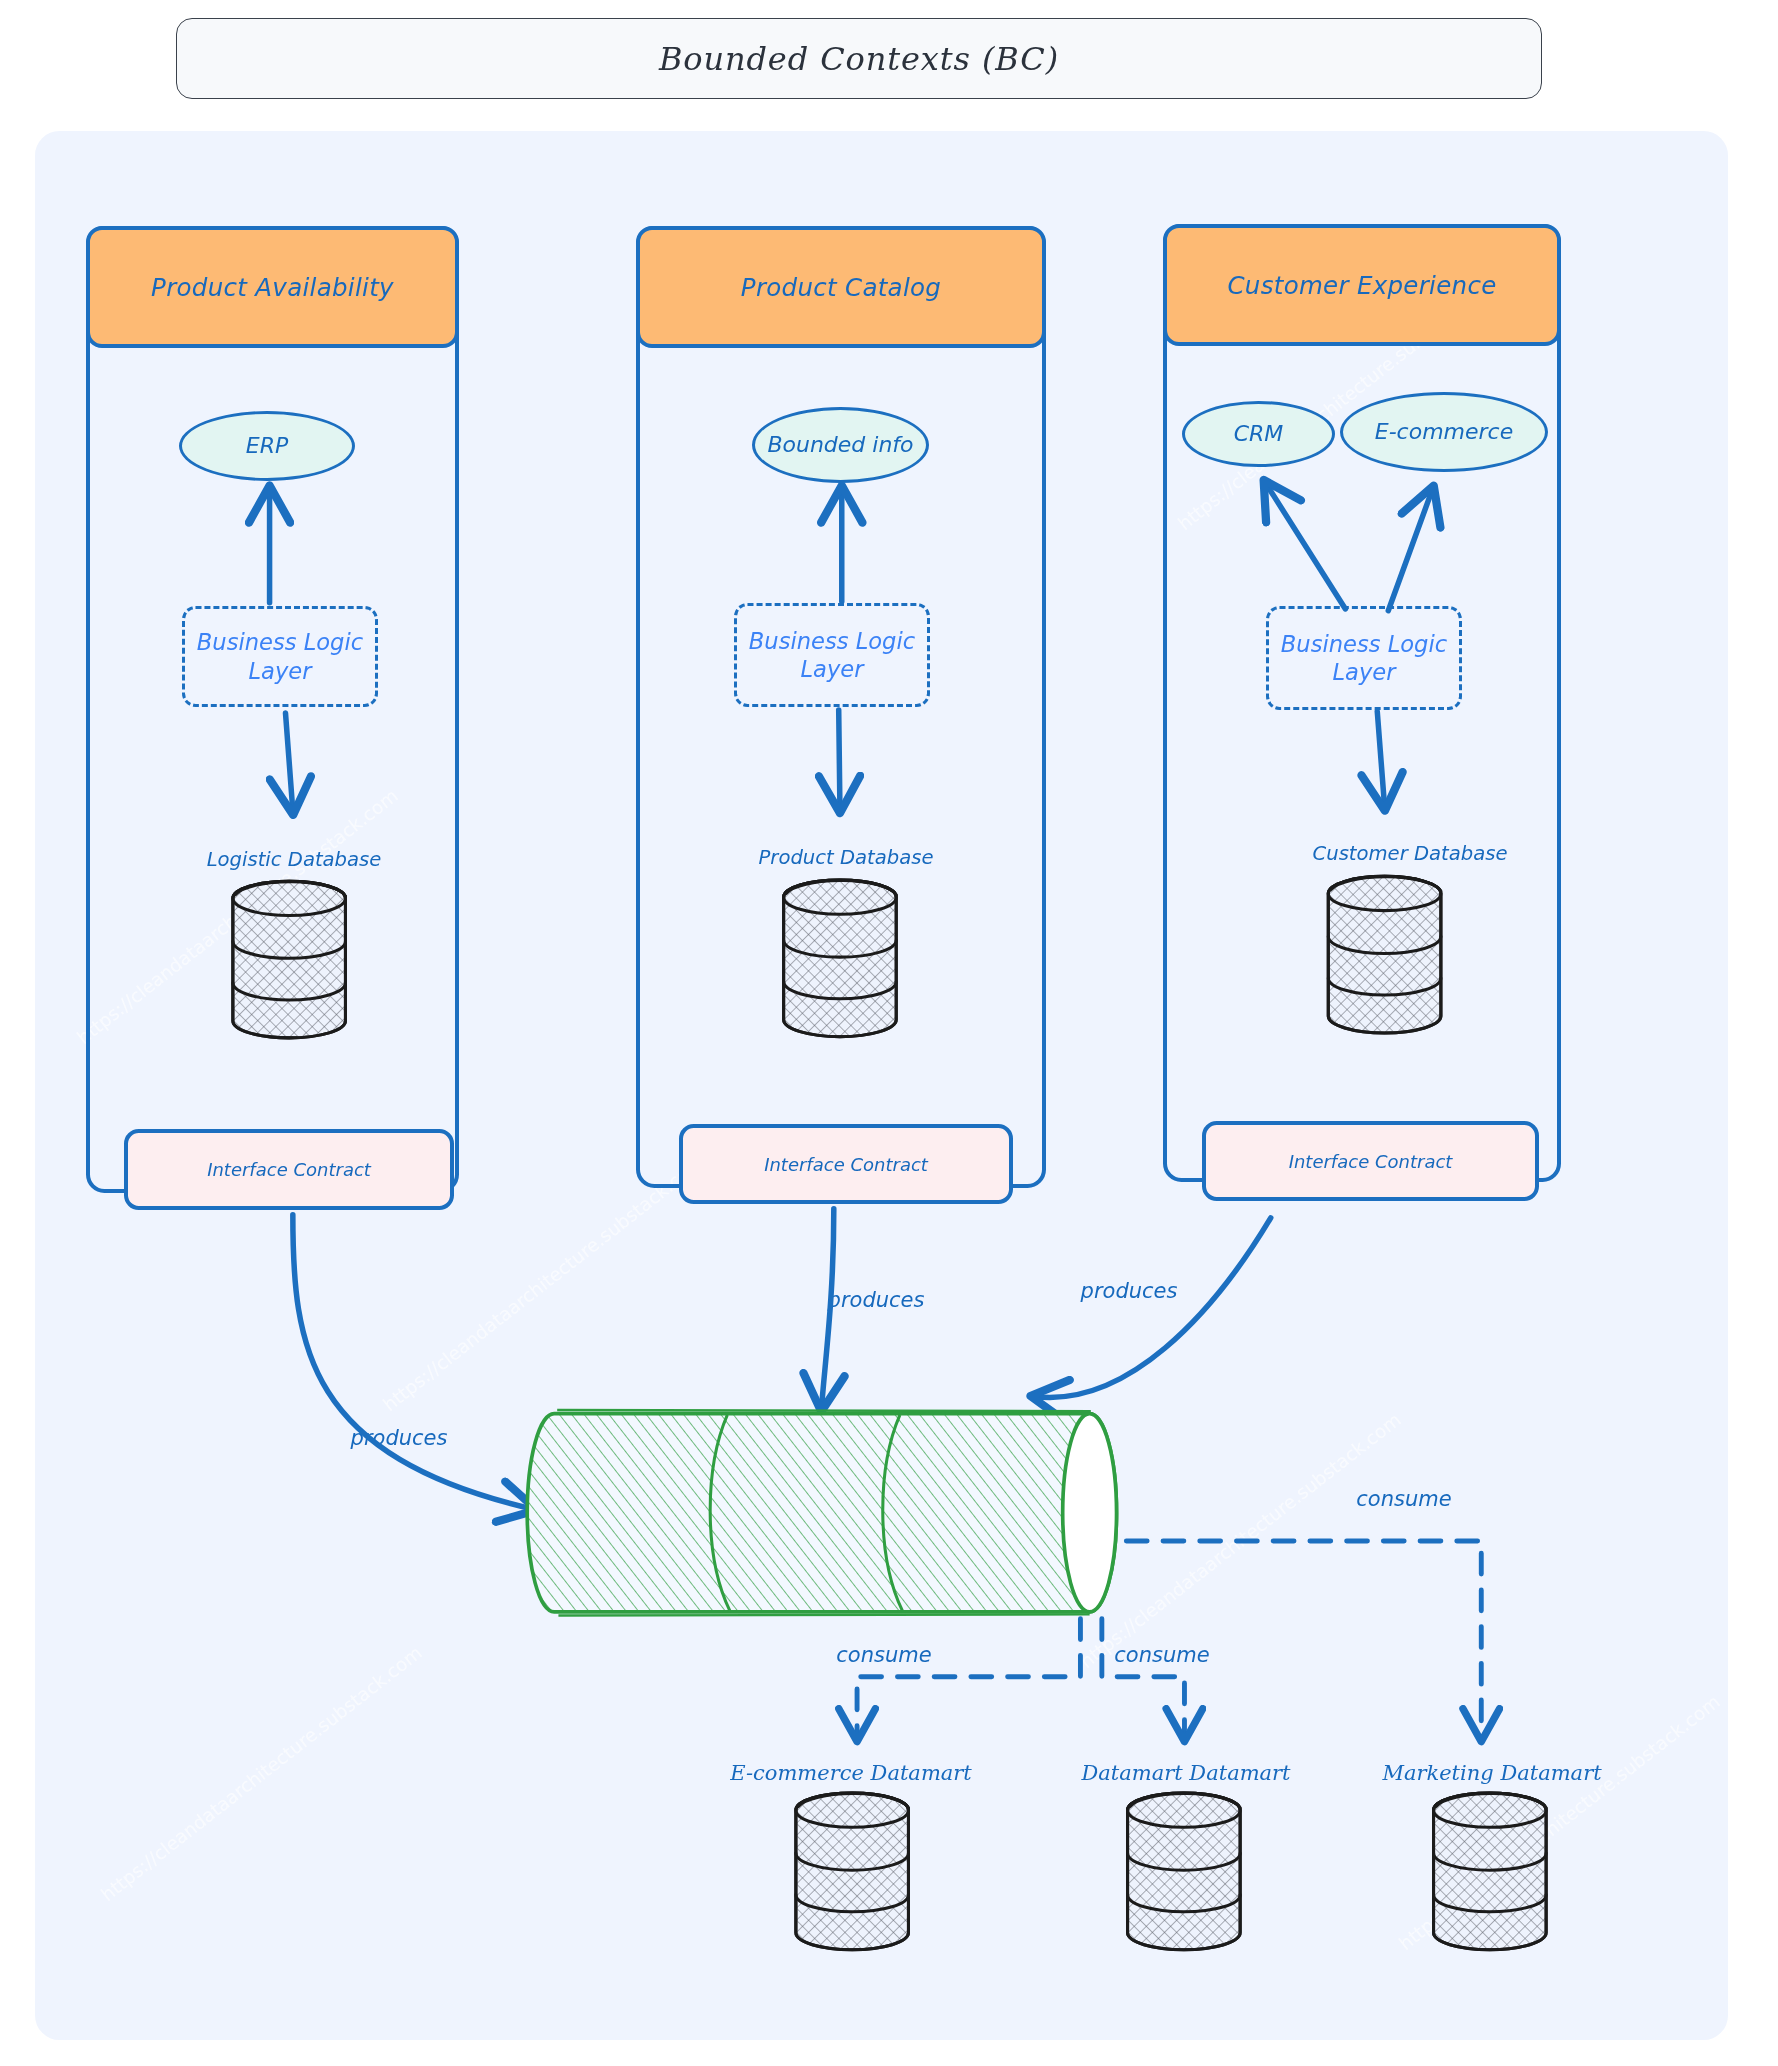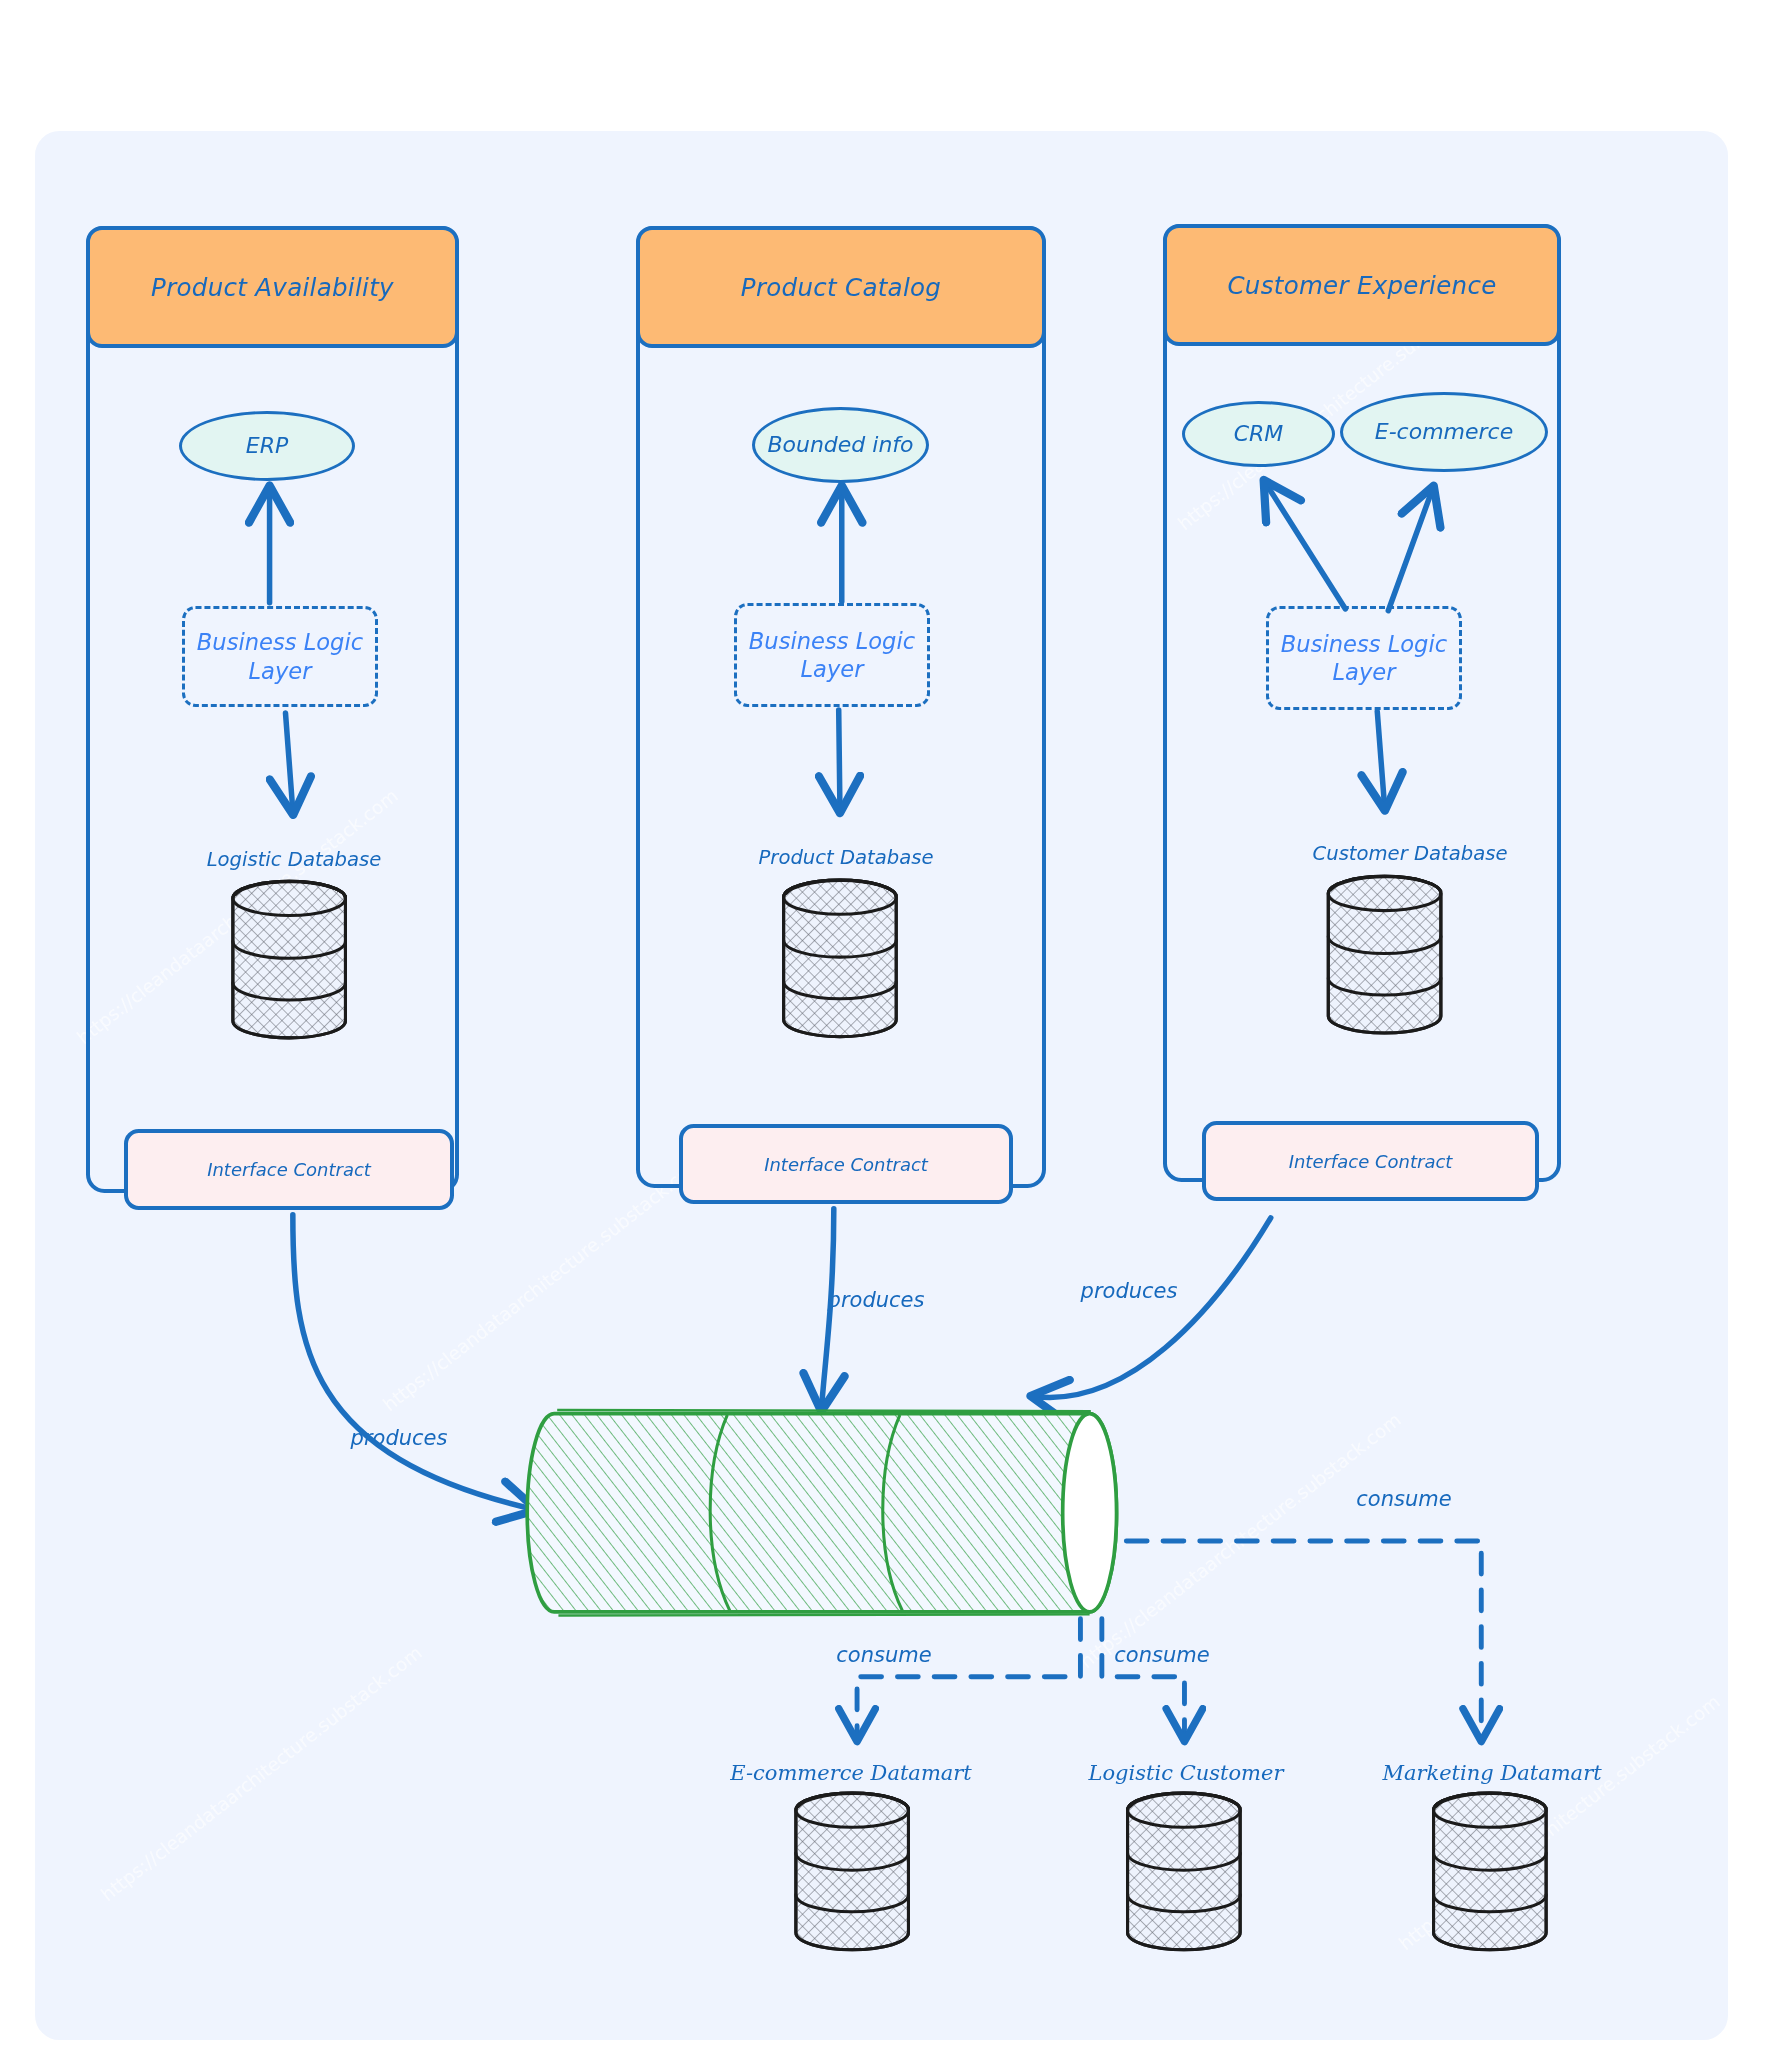--- a/index.html
+++ b/index.html
@@ -199,20 +199,23 @@
     height: 2066px;
     overflow: visible;
     pointer-events: none;
   }
 </style>
 </head>
 <body>
 
 <div id="stage">
 
+  <div class="title-card">
+    <span class="title-text">Bounded Contexts (BC)</span>
+  </div>
 
   <div class="canvas"></div>
 
   <div class="wm" style="left:1138px; top:392px;">https://cleandataarchitecture.substack.com</div>
   <div class="wm" style="left:37px;  top:906px;">https://cleandataarchitecture.substack.com</div>
   <div class="wm" style="left:343px; top:1273px;">https://cleandataarchitecture.substack.com</div>
   <div class="wm" style="left:1040px;top:1530px;">https://cleandataarchitecture.substack.com</div>
   <div class="wm" style="left:1359px;top:1812px;">https://cleandataarchitecture.substack.com</div>
   <div class="wm" style="left:61px; top:1763px;">https://cleandataarchitecture.substack.com</div>
 
@@ -280,21 +283,21 @@
   <div class="edgelabel" style="left:876px; top:1288px;">produces</div>
   <div class="edgelabel" style="left:1129px; top:1279px;">produces</div>
 
   <div class="edgelabel" style="left:884px; top:1643px;">consume</div>
   <div class="edgelabel" style="left:1162px; top:1643px;">consume</div>
   <div class="edgelabel" style="left:1404px; top:1487px;">consume</div>
 
   <div class="es-text" style="left:791px; top:1486px;">Event Store</div>
 
   <div class="dmlabel" style="left:851px; top:1761px;">E-commerce Datamart</div>
-  <div class="dmlabel" style="left:1186px; top:1761px;">Logistic Customer</div>
+  <div class="dmlabel" style="left:1186px; top:1761px;">Datamart Datamart</div>
   <div class="dmlabel" style="left:1492px; top:1761px;">Marketing Datamart</div>
 
   <svg class="layer" viewBox="0 0 2906 3376">
     <defs>
 
       <pattern id="hatchGrey" width="14" height="14" patternUnits="userSpaceOnUse" patternTransform="rotate(45)">
         <rect width="14" height="14" fill="#eef3fd"></rect>
         <line x1="0" y1="0" x2="0" y2="14" stroke="#5b5f68" stroke-width="1.6"></line>
       </pattern>
       <pattern id="hatchGrey2" width="14" height="14" patternUnits="userSpaceOnUse" patternTransform="rotate(-45)">

